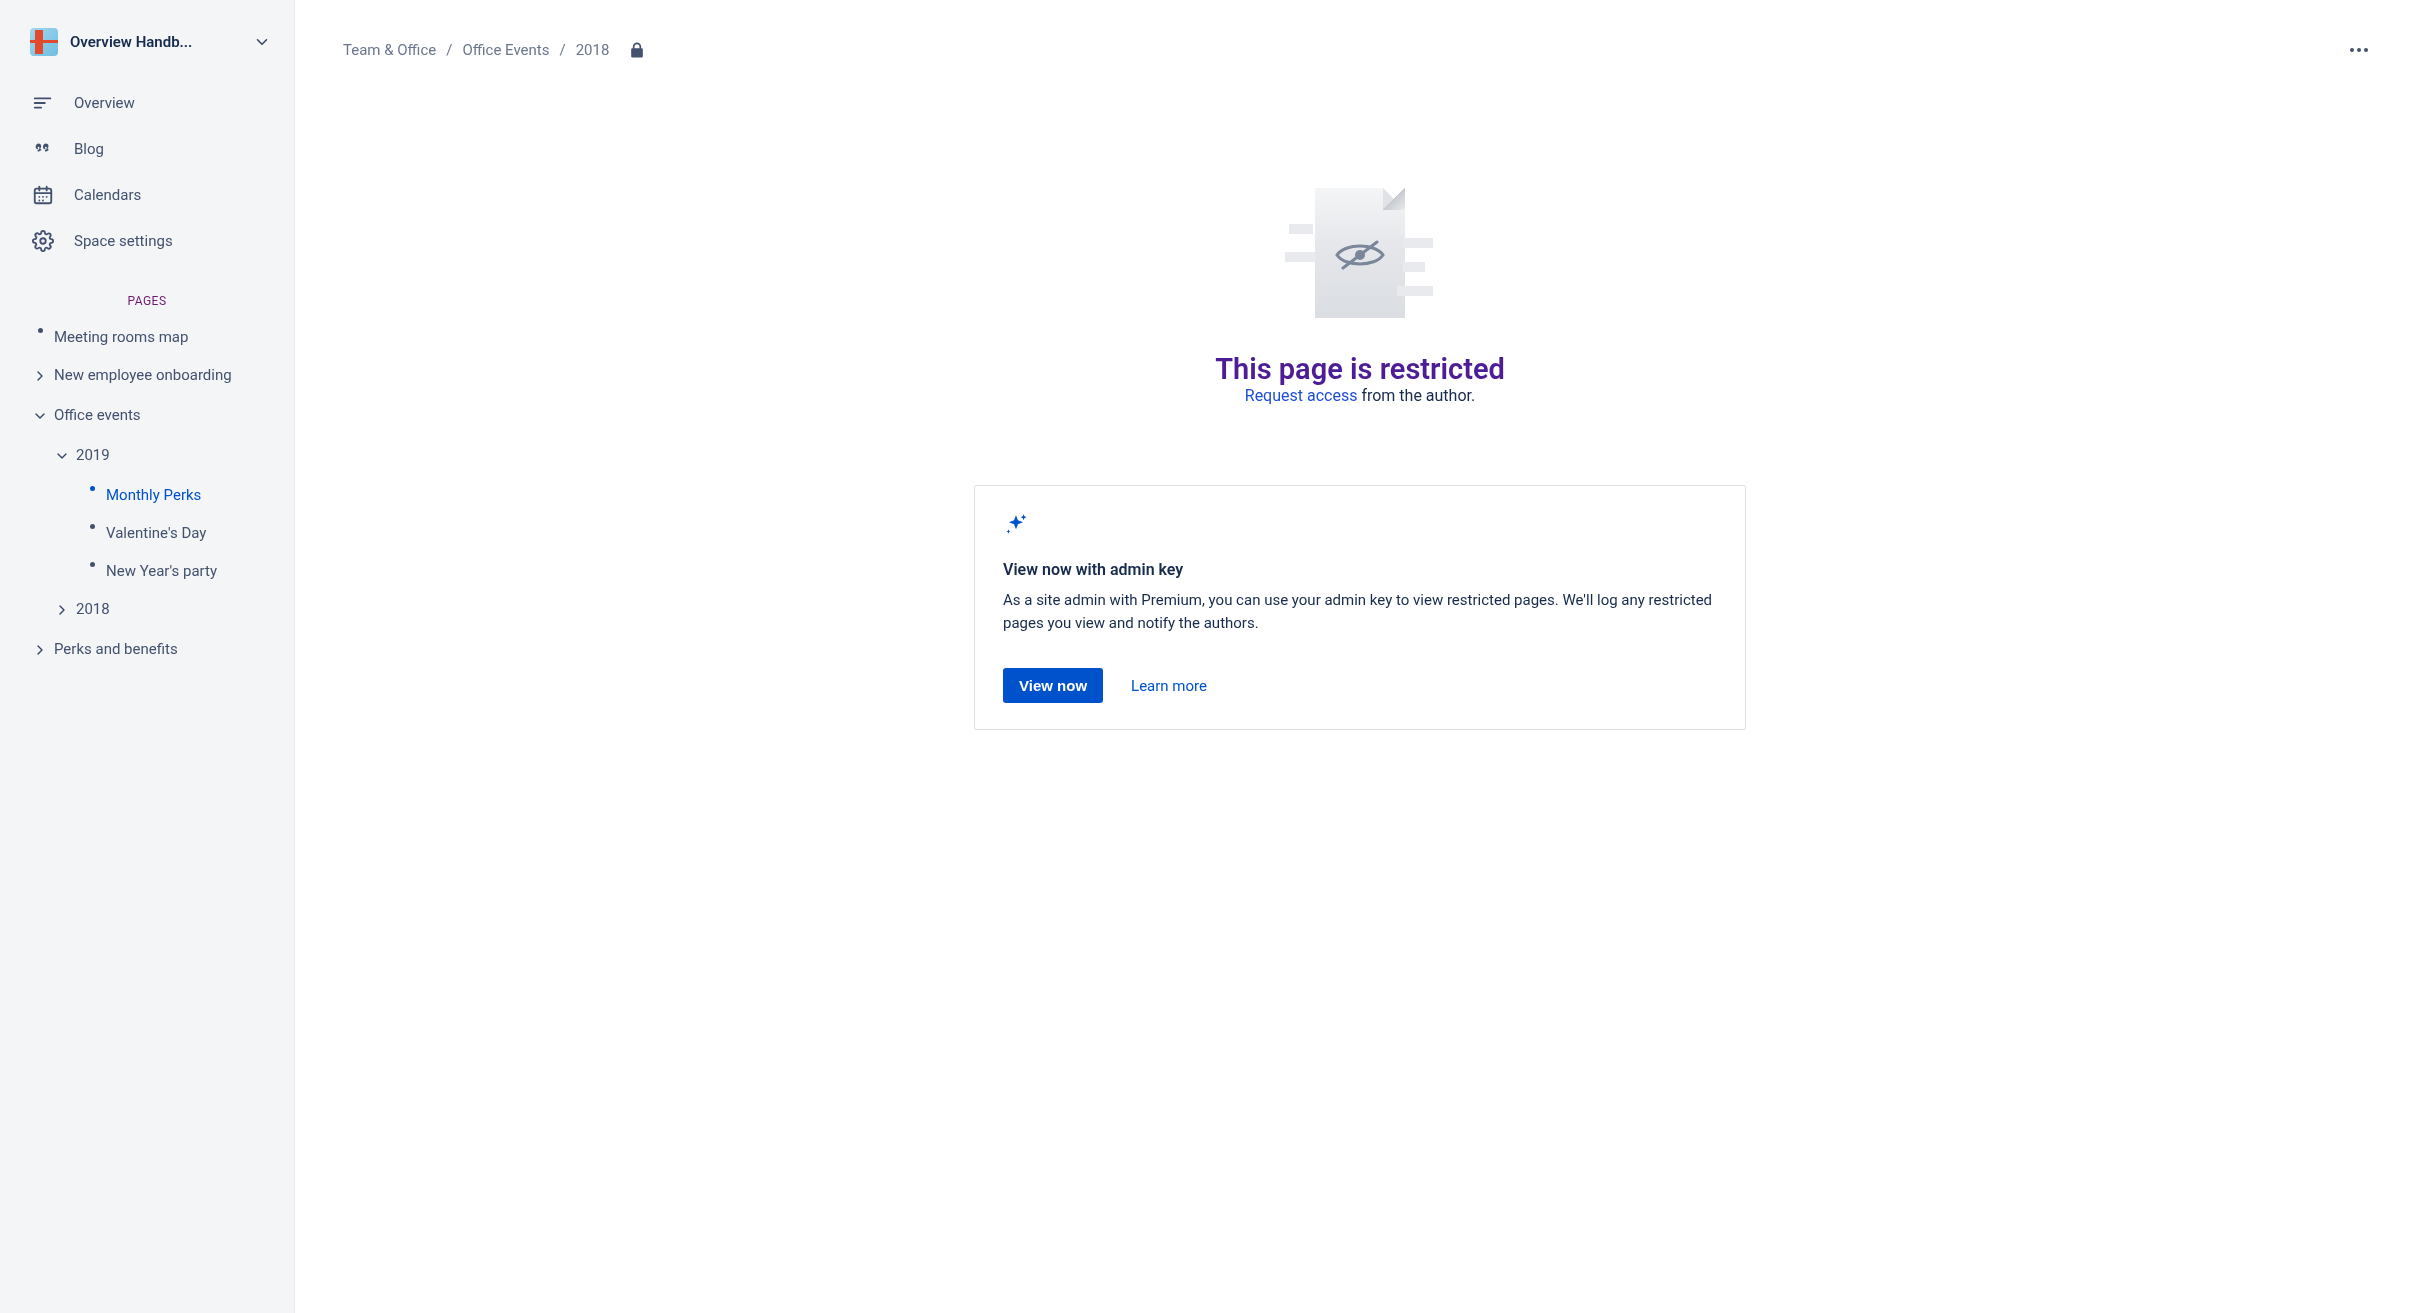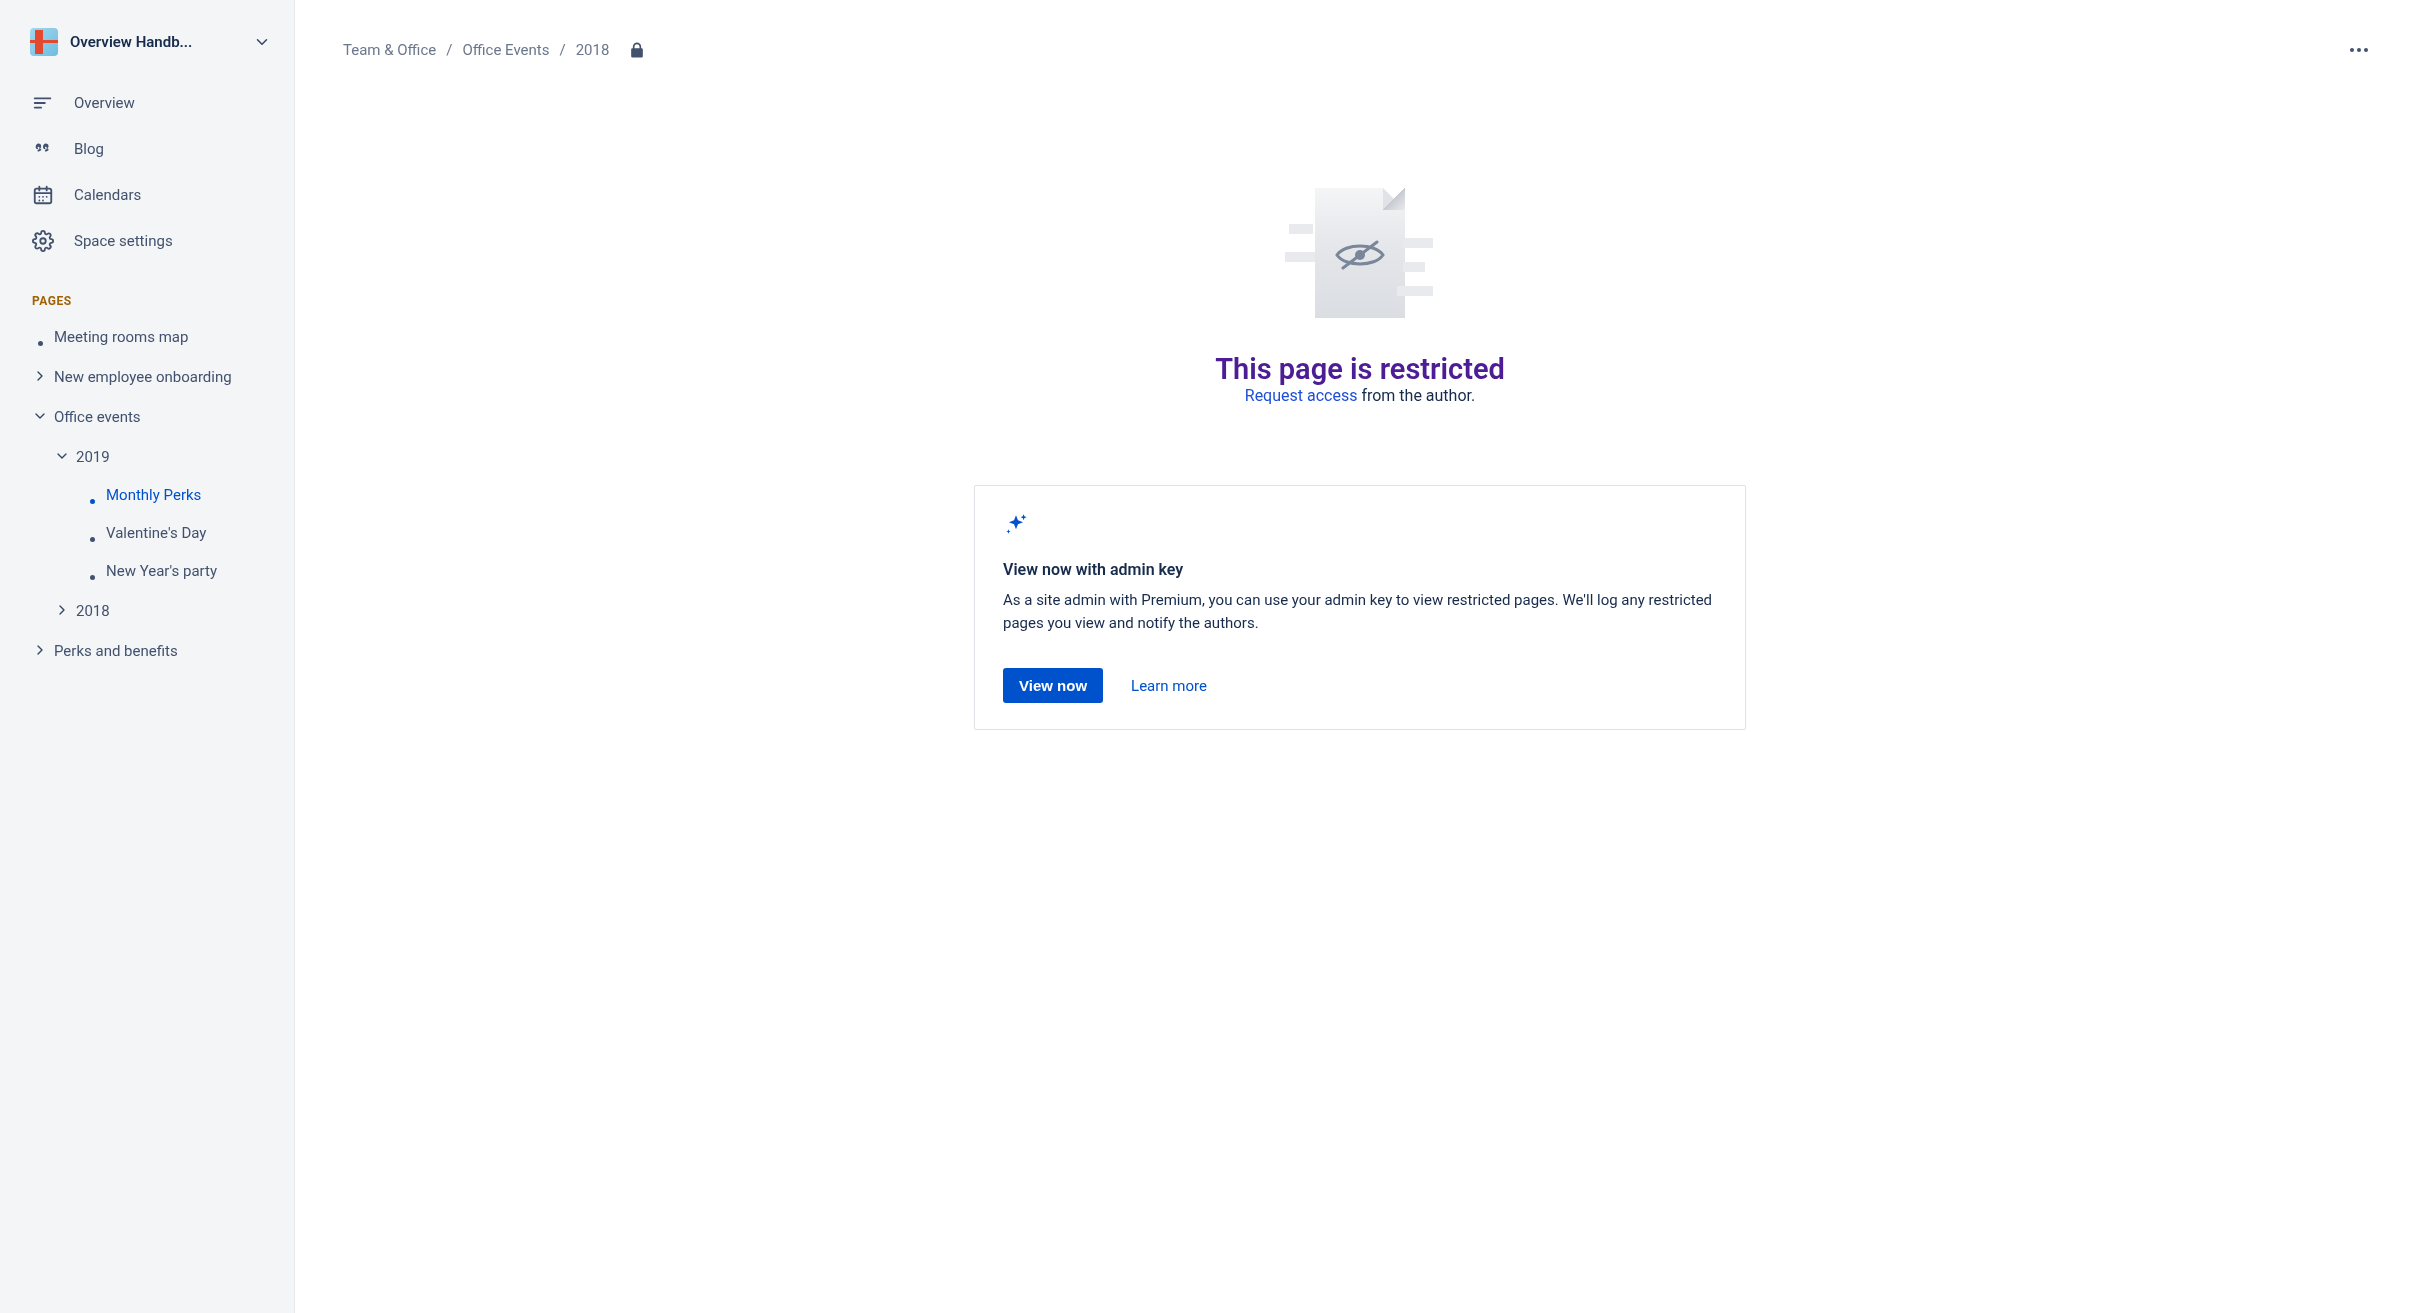--- a/index.html
+++ b/index.html
@@ -77,29 +77,30 @@
     width: 26px; height: 26px;
     margin-right: 18px;
     display: flex; align-items: center; justify-content: center;
     color: #42526E;
   }
   .nav-item .icon svg { width: 22px; height: 22px; }
 
   .pages-heading {
     padding: 24px 32px 4px 32px;
     font-size: 12px;
-    font-weight: 700;
+    font-weight: 400;
     letter-spacing: 0.5px;
-    color: #a16207;
+    color: #701a75;
+    text-align: center;
   }
 
   .tree { padding: 6px 8px 0 18px; }
   .tree-row {
     display: flex;
-    align-items: flex-end;
+    align-items: flex-start;
     padding: 10px 8px;
     font-size: 15px;
     color: #42526E;
     cursor: pointer;
     border-radius: 3px;
   }
   .tree-row .expander {
     width: 28px; height: 20px;
     display: flex; align-items: center; justify-content: center;
     color: #344563;

